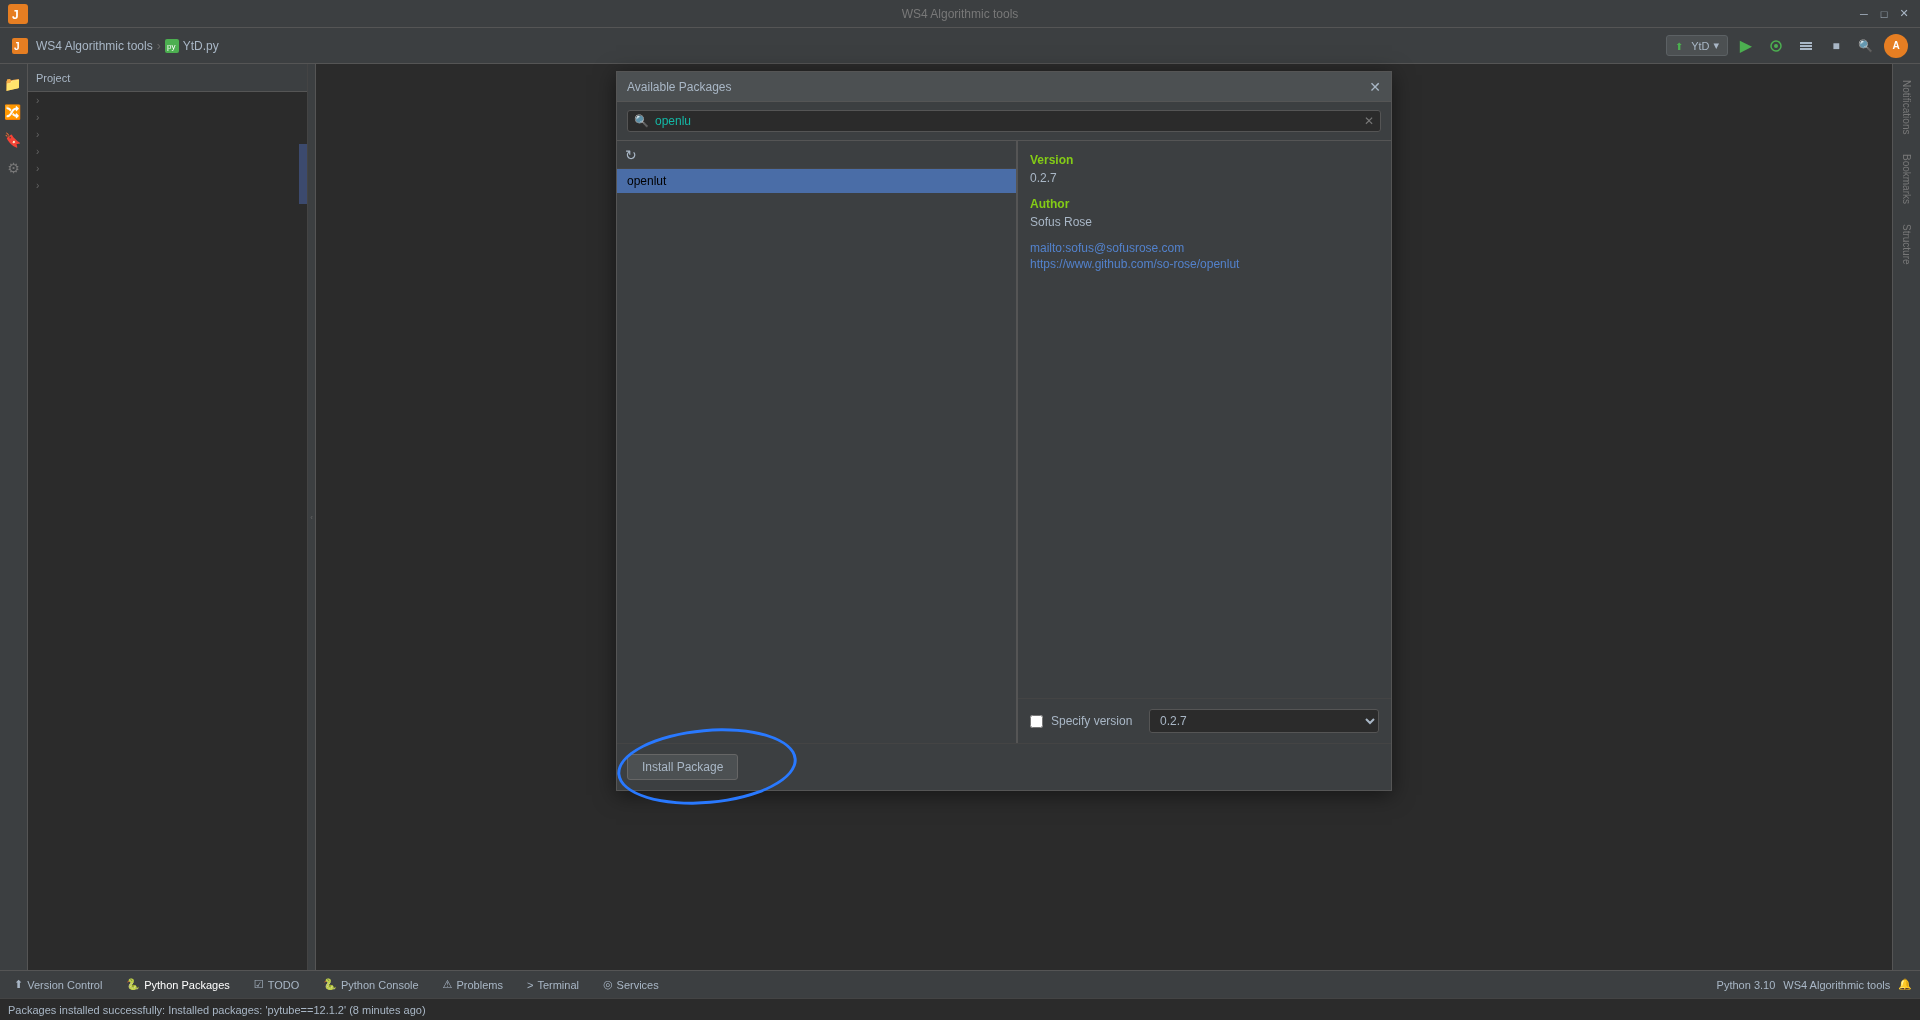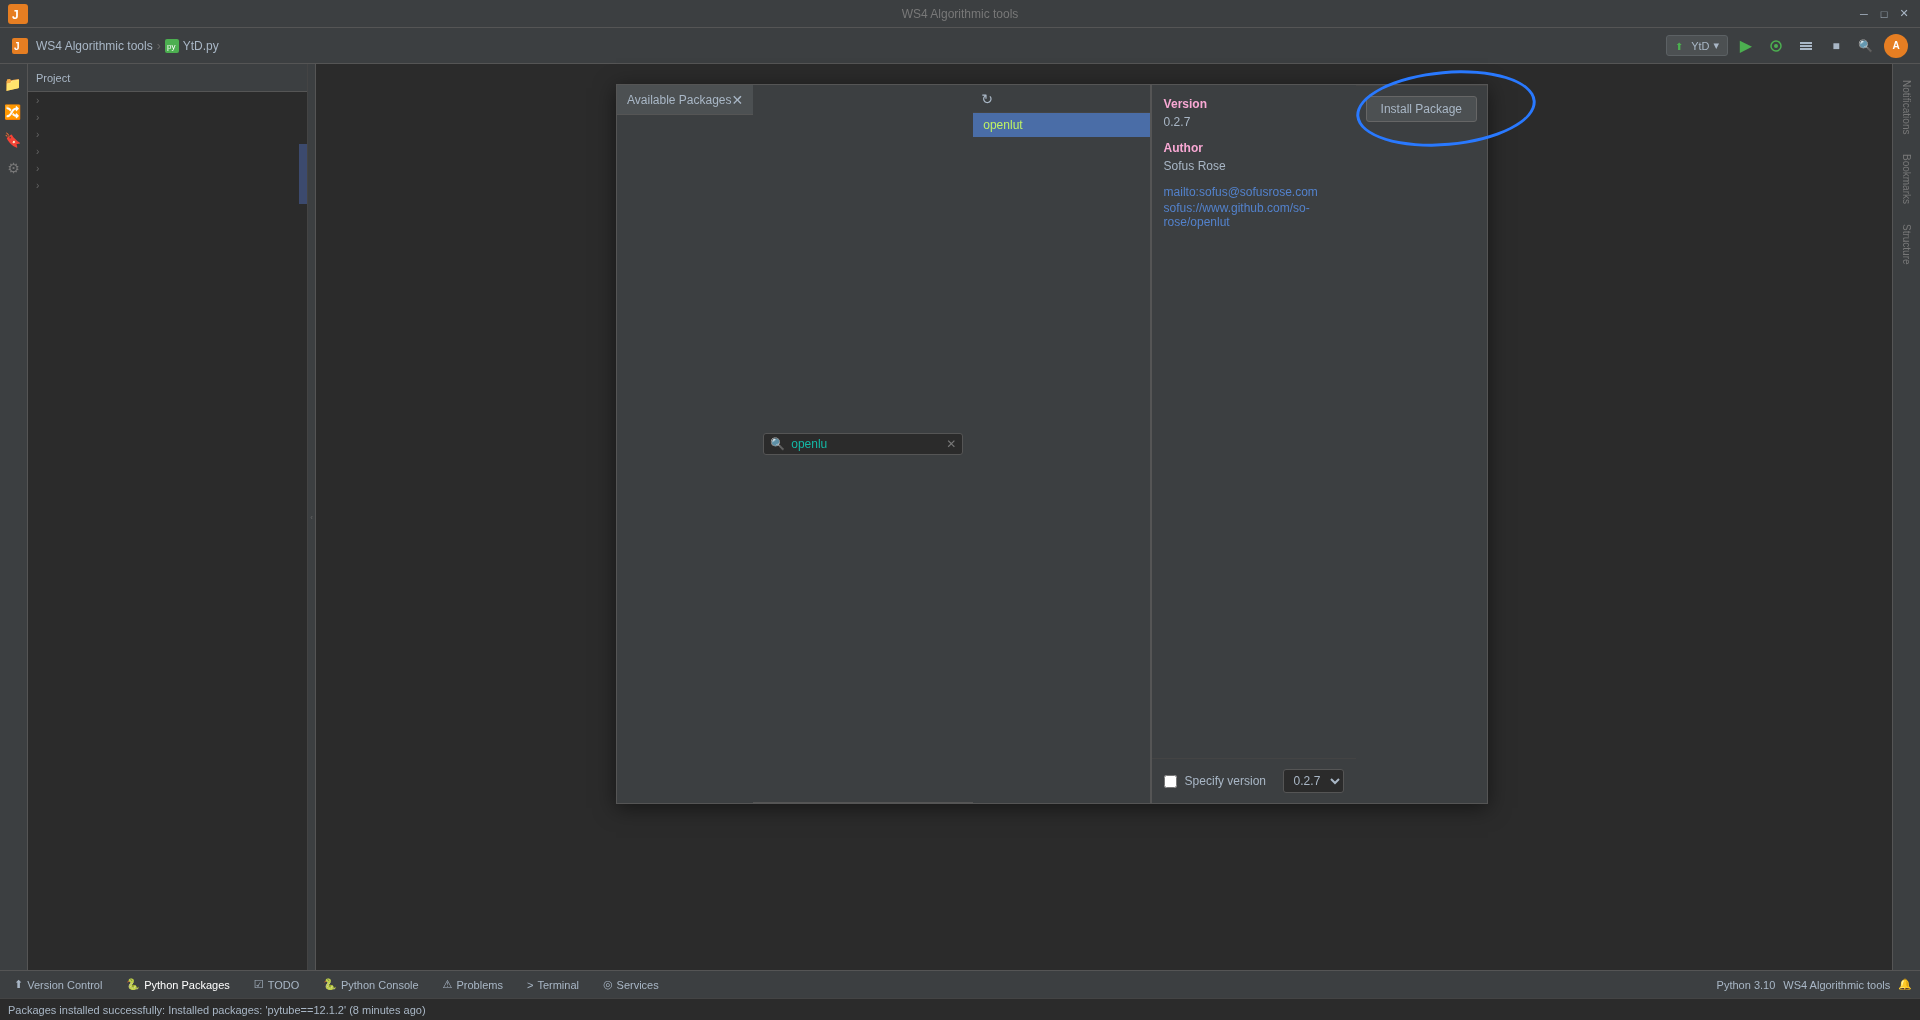--- a/index.html
+++ b/index.html
@@ -197,27 +197,27 @@
     .right-content {
       flex: 1;
       display: flex;
       flex-direction: column;
       background: #2b2b2b;
       position: relative;
     }
     .dialog {
       background: #3c3f41;
       border: 1px solid #555;
-      width: 872px;
+      width: 776px;
       height: 720px;
       display: flex;
-      flex-direction: row;
+      flex-direction: column;
       position: absolute;
       left: 300px;
-      top: 20px;
+      top: 7px;
       box-shadow: 0 4px 20px rgba(0,0,0,0.5);
     }
     .dialog-title-bar {
       height: 30px;
       background: #4c5052;
       display: flex;
       align-items: center;
       padding: 0 10px;
       border-bottom: 1px solid #555;
       justify-content: space-between;
@@ -291,21 +291,21 @@
       overflow-y: auto;
     }
     .pkg-item {
       padding: 5px 10px;
       cursor: pointer;
       font-size: 12px;
       color: #a9b7c6;
     }
     .pkg-item.selected {
       background: #4a6da7;
-      color: #bef264;
+      color: #000000;
     }
     
     .pkg-details {
       flex: 1;
       display: flex;
       flex-direction: column;
     }
     .pkg-details-header {
       padding: 8px 12px;
       border-bottom: 1px solid #444;
@@ -317,21 +317,21 @@
       padding: 12px;
       overflow-y: auto;
     }
     .pkg-description {
       color: #a9b7c6;
       margin-bottom: 12px;
       font-size: 12px;
       line-height: 1.5;
     }
     .pkg-field-label {
-      color: #f9a8d4;
+      color: #84cc16;
       font-weight: bold;
       font-size: 12px;
       margin-bottom: 4px;
     }
     .pkg-field-value {
       color: #a9b7c6;
       font-size: 12px;
       margin-bottom: 12px;
     }
     .pkg-link {
@@ -610,21 +610,21 @@
           <div class="pkg-details-body">
 
             <div class="pkg-field-label">Version</div>
             <div class="pkg-field-value">0.2.7</div>
 
             <div class="pkg-field-label">Author</div>
             <div class="pkg-field-value">Sofus Rose</div>
 
             <div style="margin-top:0;">
               <a class="pkg-link">mailto:sofus@sofusrose.com</a>
-              <a class="pkg-link">sofus://www.github.com/so-rose/openlut</a>
+              <a class="pkg-link">https://www.github.com/so-rose/openlut</a>
             </div>
           </div>
 
           <div class="pkg-details-footer">
             <div class="footer-row">
               <input type="checkbox" class="footer-checkbox" style="">
               <span class="footer-label">Specify version</span>
               <select class="version-select">
                 <option>0.2.7</option>
               </select>

